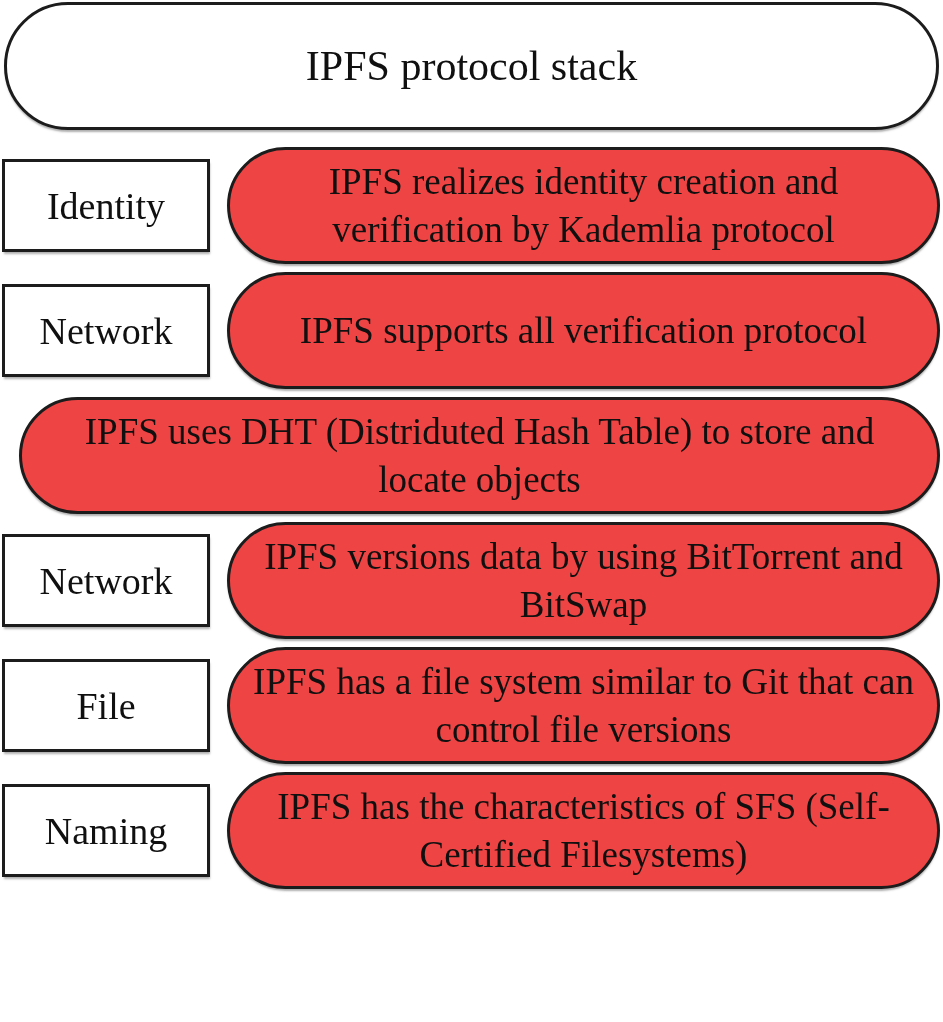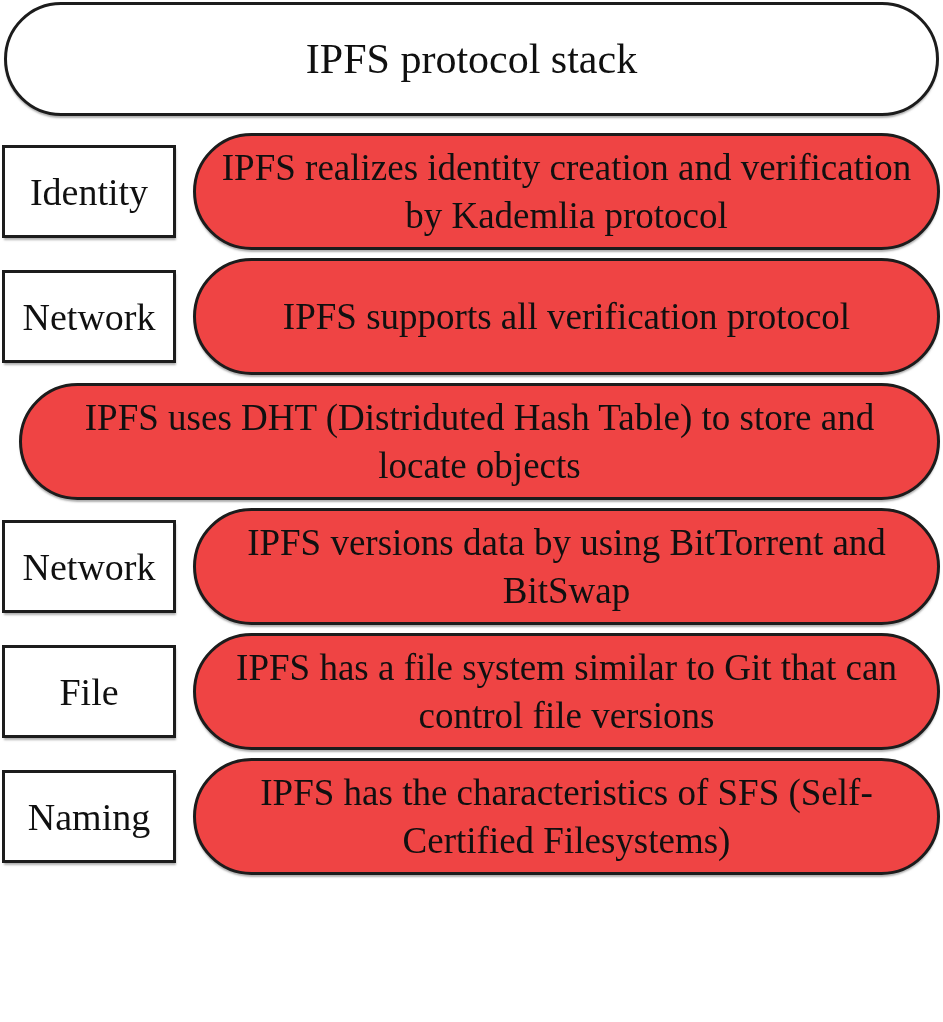--- a/index.html
+++ b/index.html
@@ -7,36 +7,36 @@
     width: 943px; height: 1022px;
     background: #ffffff;
     overflow: hidden;
     font-family: "Liberation Serif", "DejaVu Serif", serif;
     color: #101010;
   }
   .diagram { width: 943px; height: 1022px; position: relative; }
 
   .title-stadium {
     margin: 2px 4px 17px 4px;
-    height: 114px;
+    height: 128px;
     border: 3px solid #1c1c1c;
     border-radius: 64px;
     display: flex; align-items: center; justify-content: center;
     font-size: 42px;
     box-shadow: 0 3px 2px -1px rgba(110,110,110,0.55);
     background: #fff;
   }
 
   .row {
     display: flex;
     height: 117px;
     margin: 0 3px 8px 2px;
   }
   .label-box {
-    width: 174px;
+    width: 208px;
     margin: 12px 0;
     border: 3px solid #1c1c1c;
     display: flex; align-items: center; justify-content: center;
     font-size: 38px;
     box-shadow: 1px 3px 2px -1px rgba(110,110,110,0.55);
     background: #fff;
     flex-shrink: 0;
   }
   .desc-stadium {
     flex: 1;

